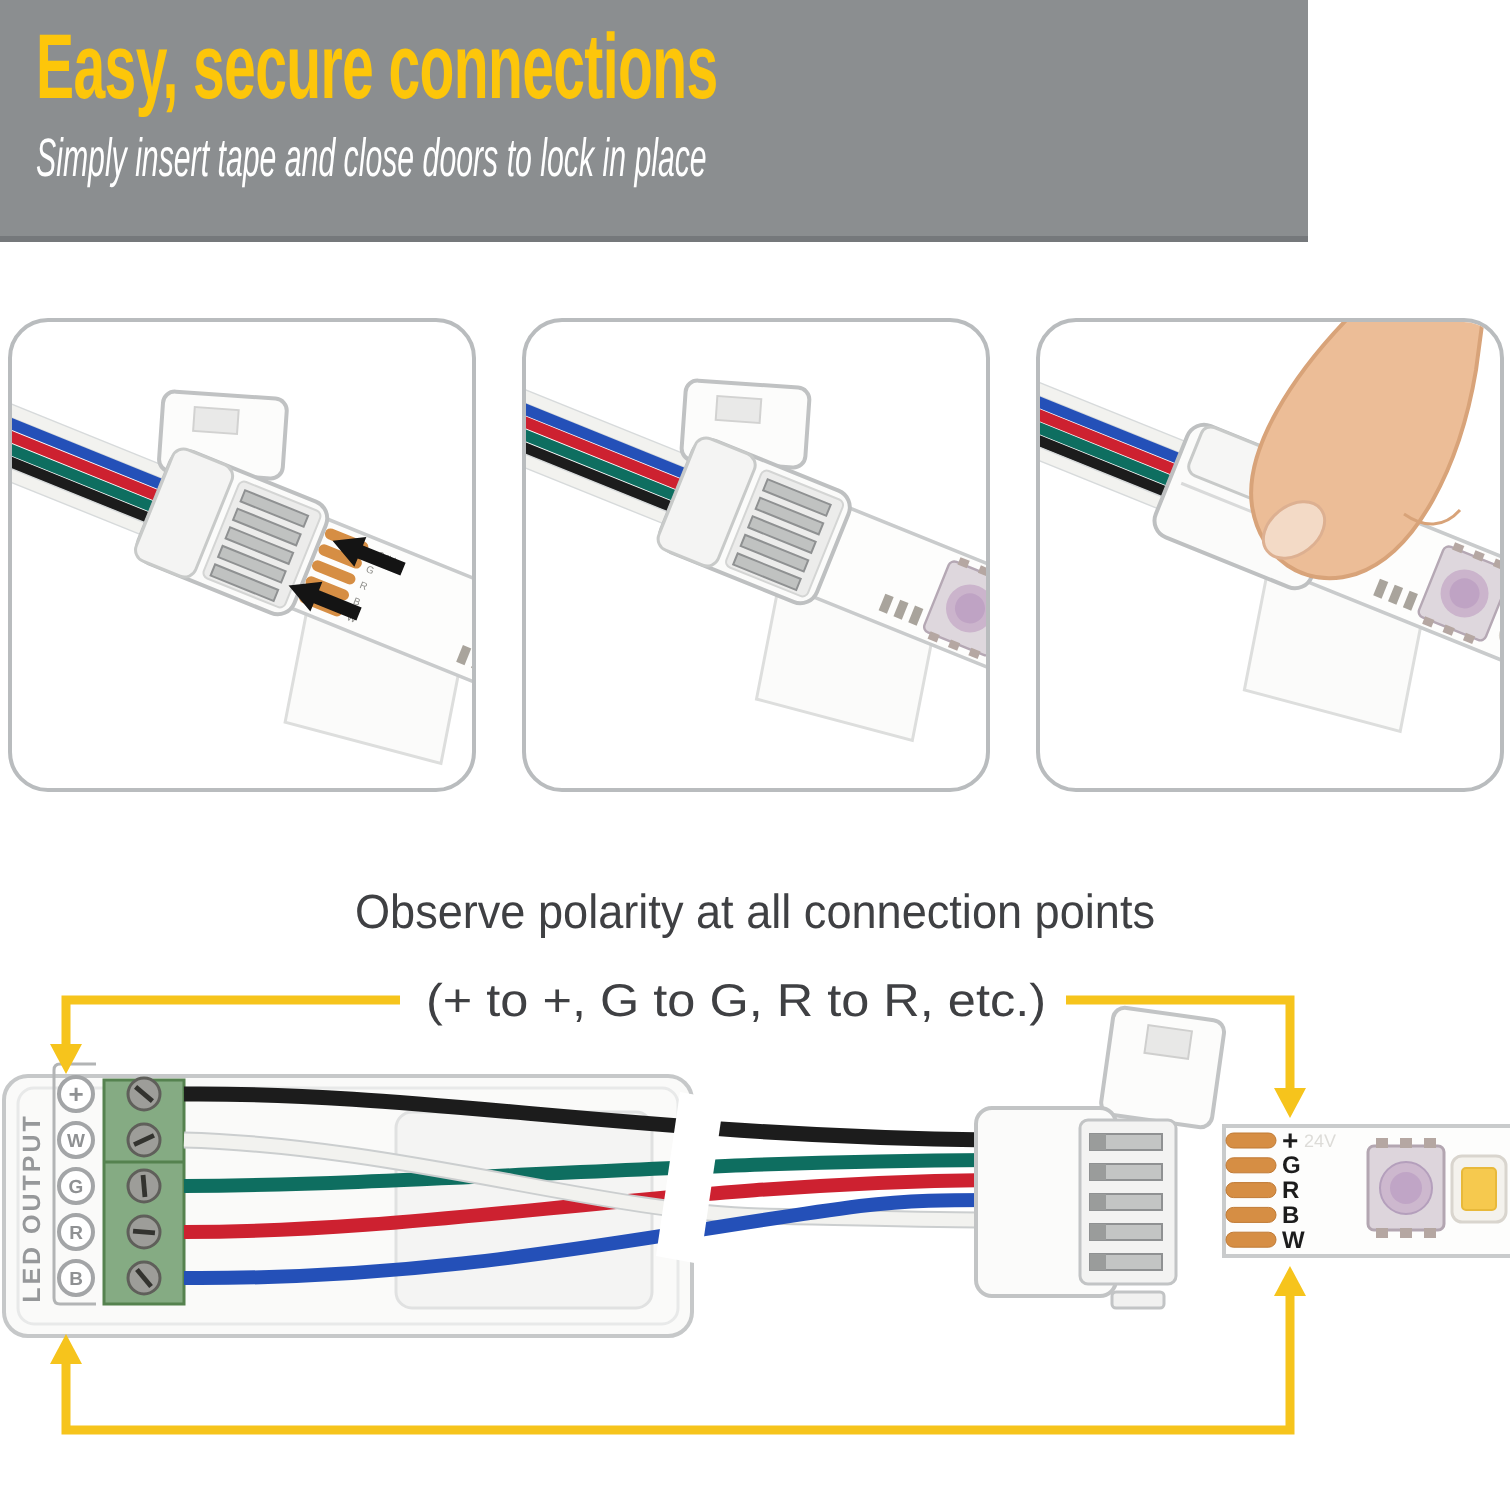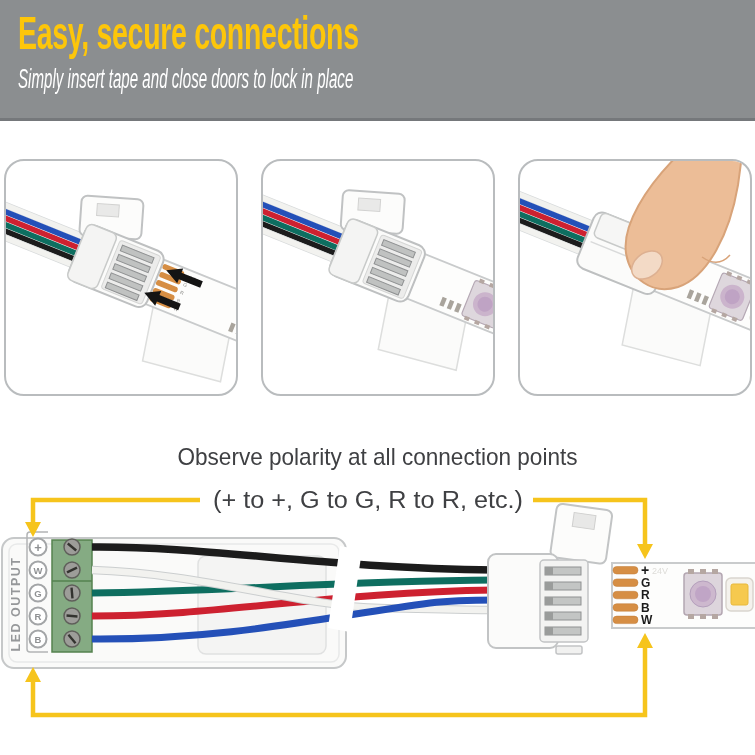--- a/index.html
+++ b/index.html
@@ -1,19 +1,19 @@
 <!DOCTYPE html>
 <html><head>
 <meta charset="utf-8">
 <style>
   html,body{margin:0;padding:0;background:#fff;}
   .canvas{position:relative;width:755px;height:755px;background:#fff;overflow:hidden;
           font-family:"Liberation Sans", sans-serif;}
   
-  .header{position:absolute;left:0;top:0;width:755px;height:121px;background:#8b8e90;
+  .header{position:absolute;left:0;top:0;width:654px;height:121px;background:#8b8e90;
           border-bottom:3px solid #75787b;box-sizing:border-box;padding:10px 0 0 18px;}
   .title{color:#fdc60a;font-weight:bold;font-size:46px;line-height:1.04;margin:0;
          letter-spacing:-0.5px;transform:scaleX(.62);transform-origin:left top;white-space:nowrap;display:block;}
   .subtitle{color:#ffffff;font-style:italic;font-size:27px;margin-top:6px;
             transform:scaleX(.56);transform-origin:left top;white-space:nowrap;display:block;}
   
   .panel{position:absolute;top:159px;width:234px;height:237px;border:2px solid #b9bcbe;
          border-radius:20px;box-sizing:border-box;background:#fff;overflow:hidden;}
   .p1{left:4px}.p2{left:261px}.p3{left:518px}
   .panel svg{width:100%;height:100%;display:block}

